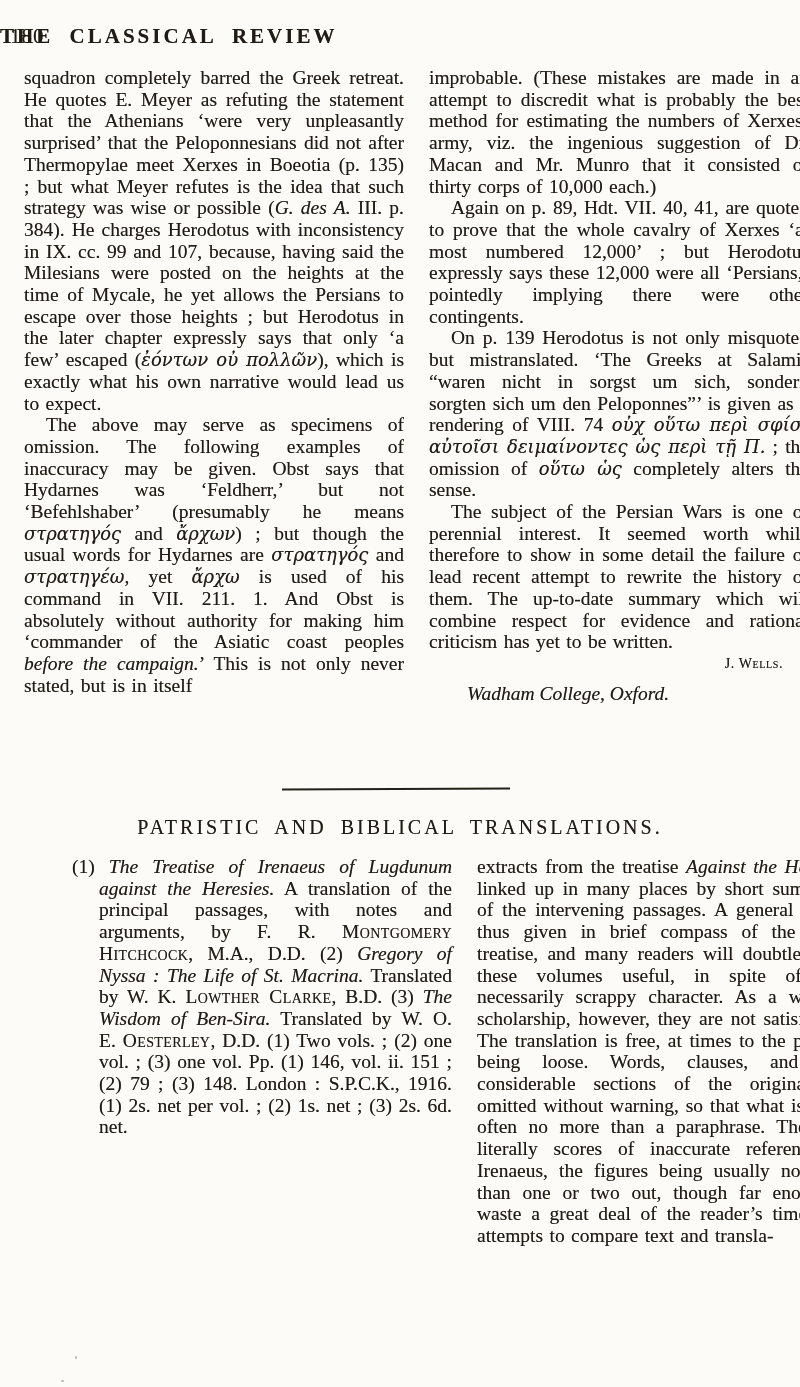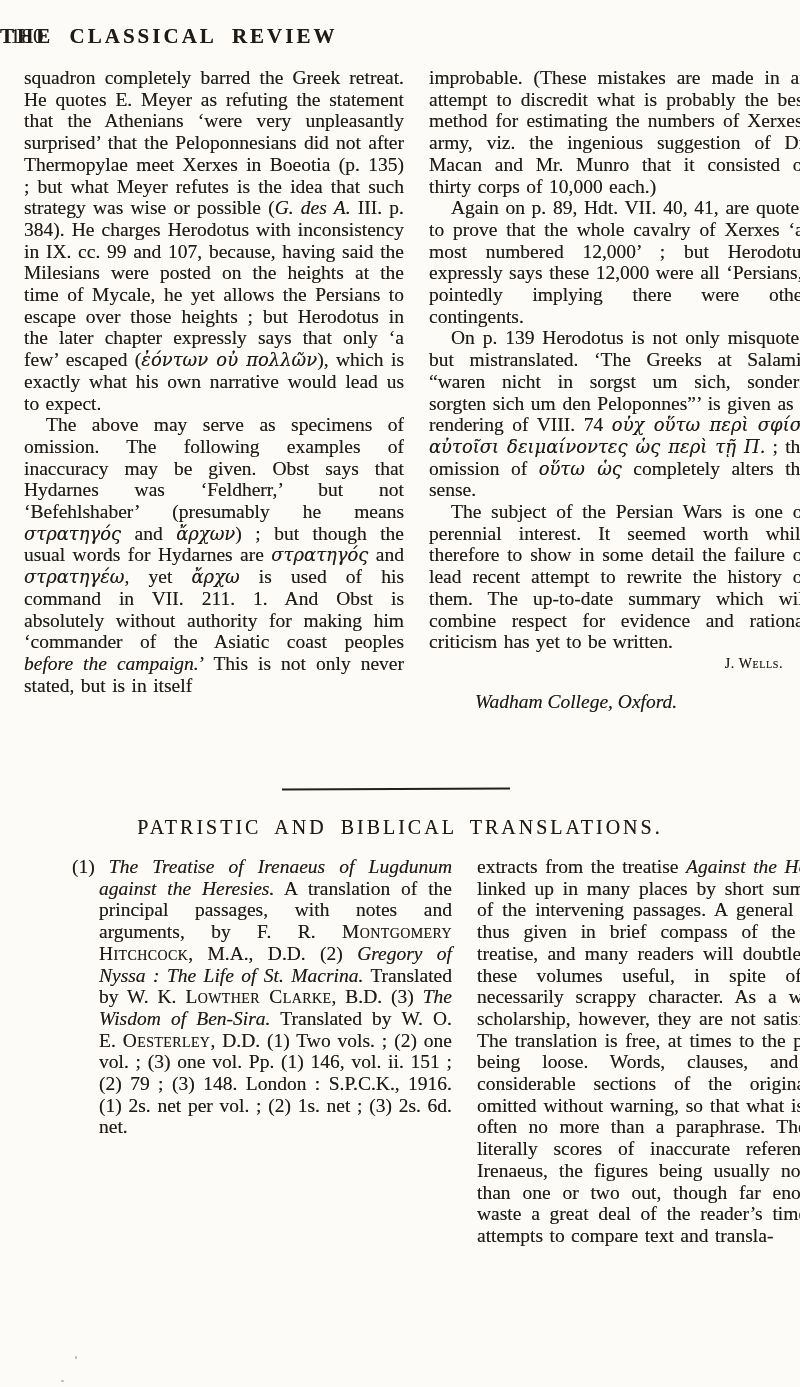--- a/index.html
+++ b/index.html
@@ -35,21 +35,21 @@
   .para.gap-before{margin-top:19px;}
   .seg-plain{}
   .seg-italic{font-style:italic;}
   .seg-smallcaps{font-variant:small-caps;letter-spacing:0.4px;}
   .seg-greek{font-style:italic;font-family:"DejaVu Serif", serif;font-size:0.92em;}
   .signature{
     margin:0;text-align:right;padding-right:26px;
     font-size:14px;line-height:21.7px;font-variant:small-caps;letter-spacing:0.6px;
   }
   .byline{
-    margin:16px;padding-left:30px;font-style:italic;
+    margin:8px;padding-left:30px;font-style:italic;
     font-size:19.5px;line-height:21.7px;
   }
   .section-divider{
     position:absolute;top:788px;left:282px;width:228px;height:2px;
     background:#241f18;transform:rotate(-0.2deg);
   }
   .article-heading{
     position:absolute;top:816px;left:0;width:100%;
     text-align:center;font-size:20px;
     letter-spacing:3px;word-spacing:6px;

